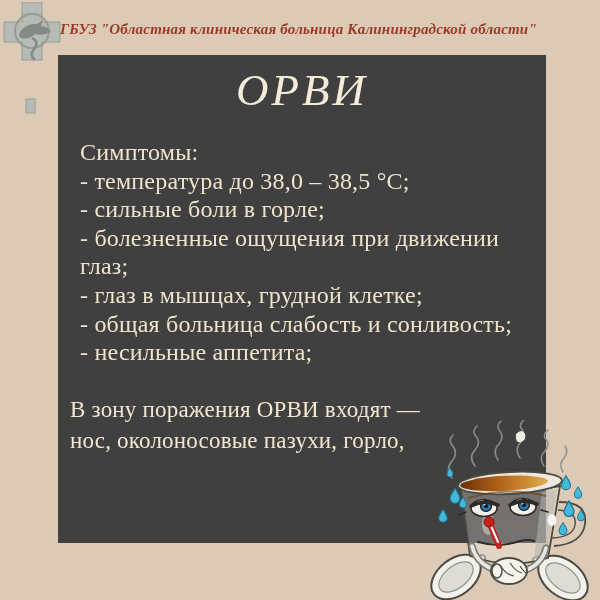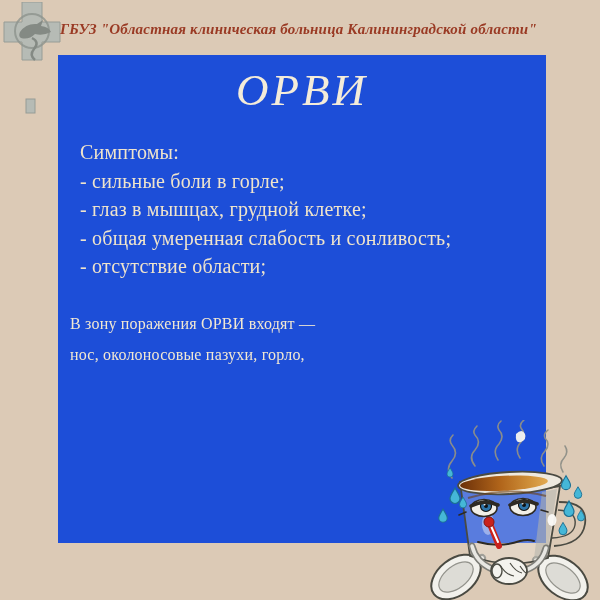--- a/index.html
+++ b/index.html
@@ -22,42 +22,42 @@
     font-style: italic;
     font-weight: bold;
     font-size: 15px;
     color: #9a3a24;
     letter-spacing: 0.2px;
   }
   .card {
     position: absolute;
     left: 58px; top: 55px;
     width: 488px; height: 488px;
-    background: #1d4ed8;
+    background: #404040;
     color: #efe4cc;
     z-index: 1;
   }
   .title {
     margin-top: 9px;
     text-align: center;
     font-size: 45px;
     font-weight: normal;
     font-style: italic;
     letter-spacing: 3px;
     color: #f4ecd9;
   }
   .symptoms {
     margin: 22px 0 0 22px;
-    font-size: 20px;
+    font-size: 24px;
     line-height: 28.6px;
     letter-spacing: 0.2px;
   }
   .affected {
     margin: 27px 0 0 12px;
-    font-size: 16px;
+    font-size: 23px;
     line-height: 31px;
     letter-spacing: 0.2px;
     color: #f2e8d2;
     font-family: Liberation Serif, serif;
   }
   .character {
     position: absolute;
     left: 420px; top: 420px;
     width: 180px; height: 180px;
     z-index: 3;
@@ -77,24 +77,26 @@
 </svg>
 
 <div class="org-name">ГБУЗ "Областная клиническая больница Калининградской области"</div>
 
 <div class="card">
   <h1 class="title">ОРВИ</h1>
 
   <div class="symptoms">
     <div>Симптомы:</div>
     <div>
+        <div>- температура до 38,0 – 38,5 °С;</div>
         <div>- сильные боли в горле;</div>
+        <div>- болезненные ощущения при движении глаз;</div>
         <div>- глаз в мышцах, грудной клетке;</div>
-        <div>- общая умеренная слабость и сонливость;</div>
-        <div>- отсутствие области;</div>
+        <div>- общая больница слабость и сонливость;</div>
+        <div>- несильные аппетита;</div>
       </div>
   </div>
 
   <div class="affected">
       <div>В зону поражения ОРВИ входят —</div>
       <div>нос, околоносовые пазухи, горло,</div>
     </div>
 </div>
 
 <svg class="character" viewBox="0 0 180 180" aria-hidden="true">

